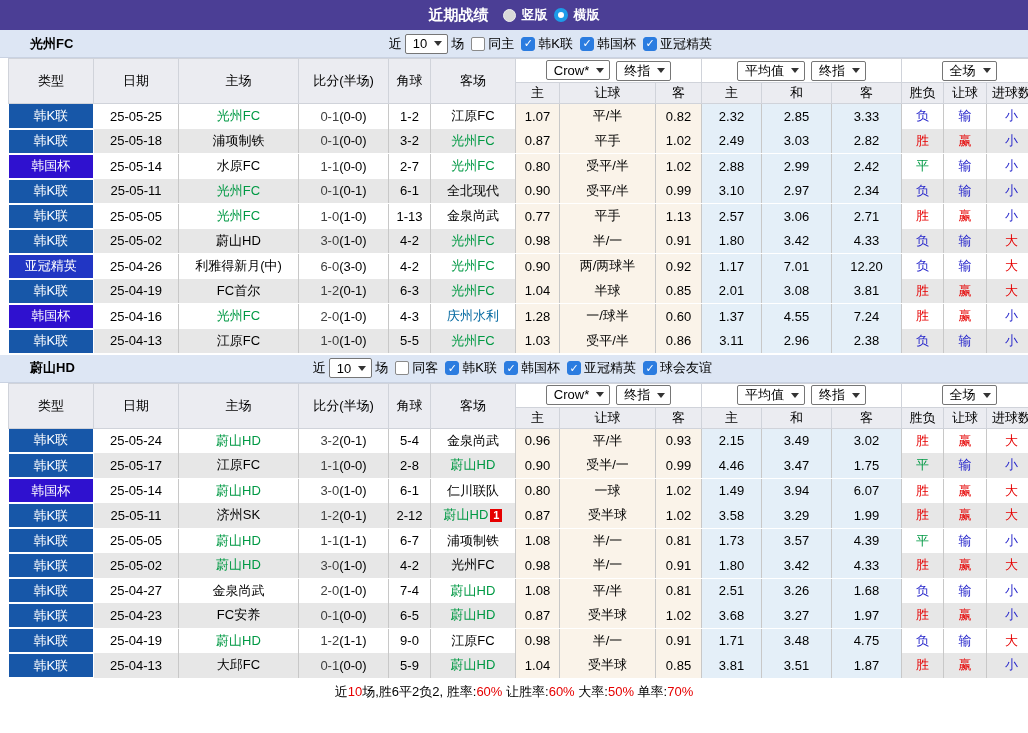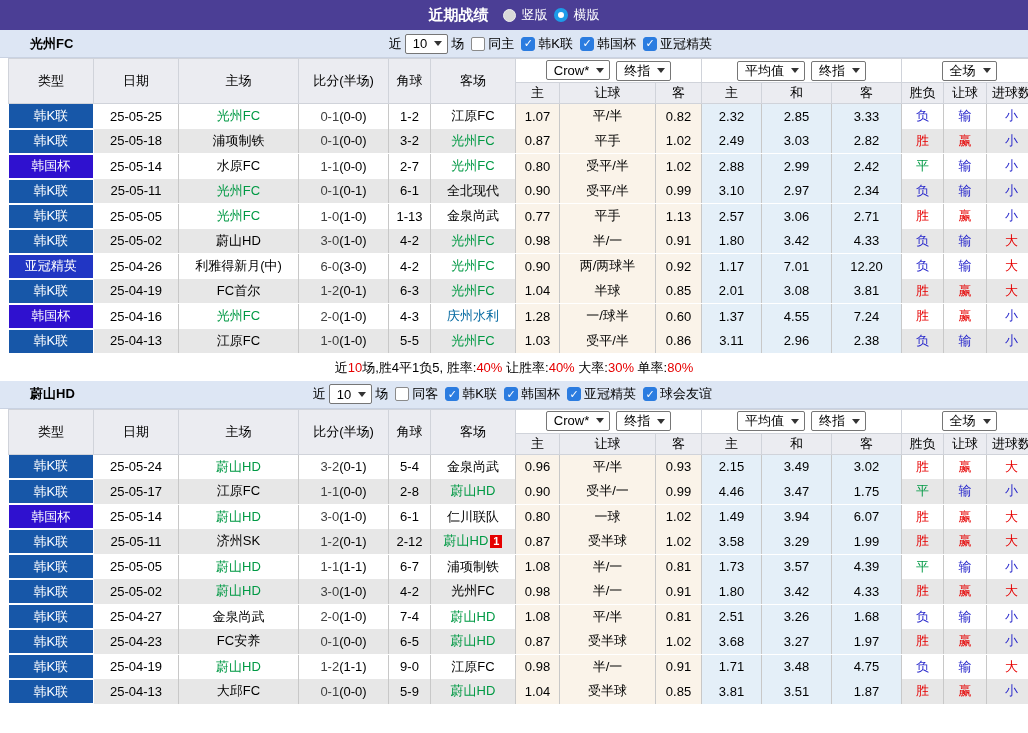--- a/index.html
+++ b/index.html
@@ -6,21 +6,21 @@
   html,body { margin:0; padding:0; background:#fff; }
   body { width:1028px; font-family:"Liberation Sans","DejaVu Sans",sans-serif; color:#000; }
 
   
   .titlebar { height:30px; background:#4b3e95; display:flex; align-items:center; justify-content:center; gap:8px; }
   .titlebar .title { color:#fff; font-weight:bold; font-size:15px; margin-right:6px; }
   .radio-group { display:inline-flex; align-items:center; gap:6px; }
   .radio { display:inline-block; border-radius:50%; }
   .r-unsel { width:13px; height:13px; background:#d9d9d9; border:1px solid #efefef; }
   .r-sel { width:14px; height:14px; border:4px solid #1d9be8; background:#fff; }
-  .radio-label { color:#fff; font-size:13px; }
+  .radio-label { color:#fff; font-size:13px;font-weight:bold; }
 
   
   .strip { height:28px; background:#dde6f4; display:flex; align-items:center; font-size:13px; border-bottom:1px solid #c9d2e2; }
   .strip .team { margin-left:30px; font-weight:bold; font-size:13px; }
   .filters { margin-left:auto; display:inline-flex; align-items:center; gap:3px; font-size:13px; }
   .strip .spacer { width:316px; flex:0 0 auto; }
 
   
   .sel { display:inline-flex; align-items:center; gap:7px; background:#fff; border:1px solid #767676; border-radius:2px; height:20px; padding:0 5px 0 7px; font-size:13px; cursor:default; }
   .caret { width:0; height:0; border-left:4px solid transparent; border-right:4px solid transparent; border-top:5px solid #333; }
@@ -306,21 +306,20 @@
             <td class="crm">0.86</td>
             <td class="avg">3.11</td>
             <td class="avg">2.96</td>
             <td class="avg">2.38</td>
             <td style="color: rgb(41, 41, 204);">负</td>
             <td style="color: rgb(41, 41, 204);">输</td>
             <td style="color: rgb(41, 41, 204);">小</td>
           </tr>
         </tbody>
     </table>
-    <div class="summary"><span>近</span><span class="red">10</span><span>场,胜4平1负5, 胜率:</span><span class="red">40%</span><span> 让胜率:</span><span class="red">40%</span><span> 大率:</span><span class="red">30%</span><span> 单率:</span><span class="red">80%</span></div>
   </section>
 
   <section class="team-section">
     <div class="strip">
       <b class="team">蔚山HD</b>
       <span class="filters">
           <span>近</span>
           <span class="sel">
             <span class="sel-t">10</span>
             <span class="caret"></span>
@@ -562,14 +561,15 @@
             <td class="crm">0.85</td>
             <td class="avg">3.81</td>
             <td class="avg">3.51</td>
             <td class="avg">1.87</td>
             <td style="color: rgb(230, 0, 0);">胜</td>
             <td style="color: rgb(230, 0, 0);">赢</td>
             <td style="color: rgb(41, 41, 204);">小</td>
           </tr>
         </tbody>
     </table>
+    <div class="summary"><span>近</span><span class="red">10</span><span>场,胜6平2负2, 胜率:</span><span class="red">60%</span><span> 让胜率:</span><span class="red">60%</span><span> 大率:</span><span class="red">50%</span><span> 单率:</span><span class="red">70%</span></div>
   </section>
 </div>
 
 </body></html>

